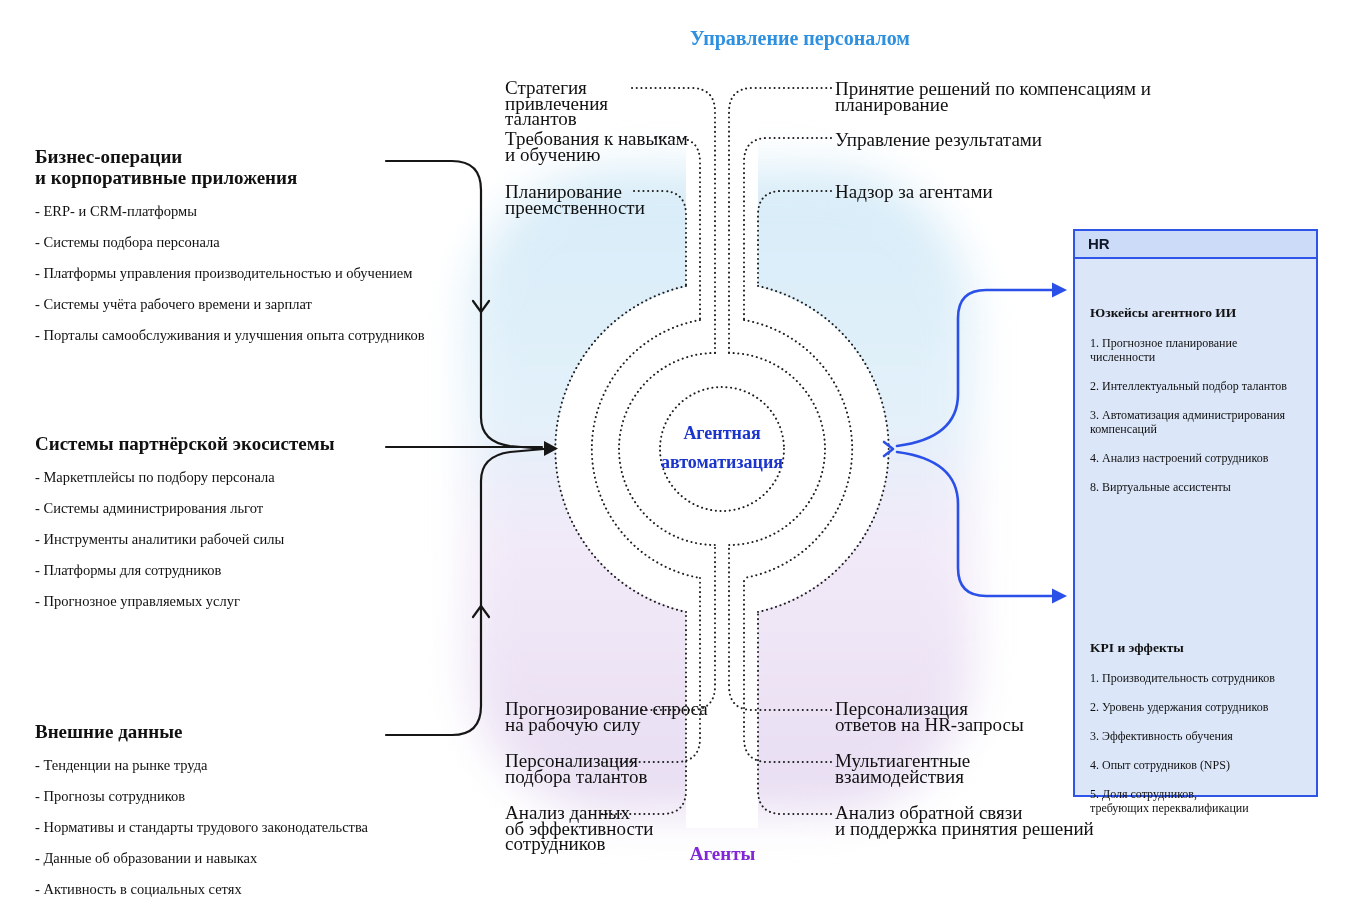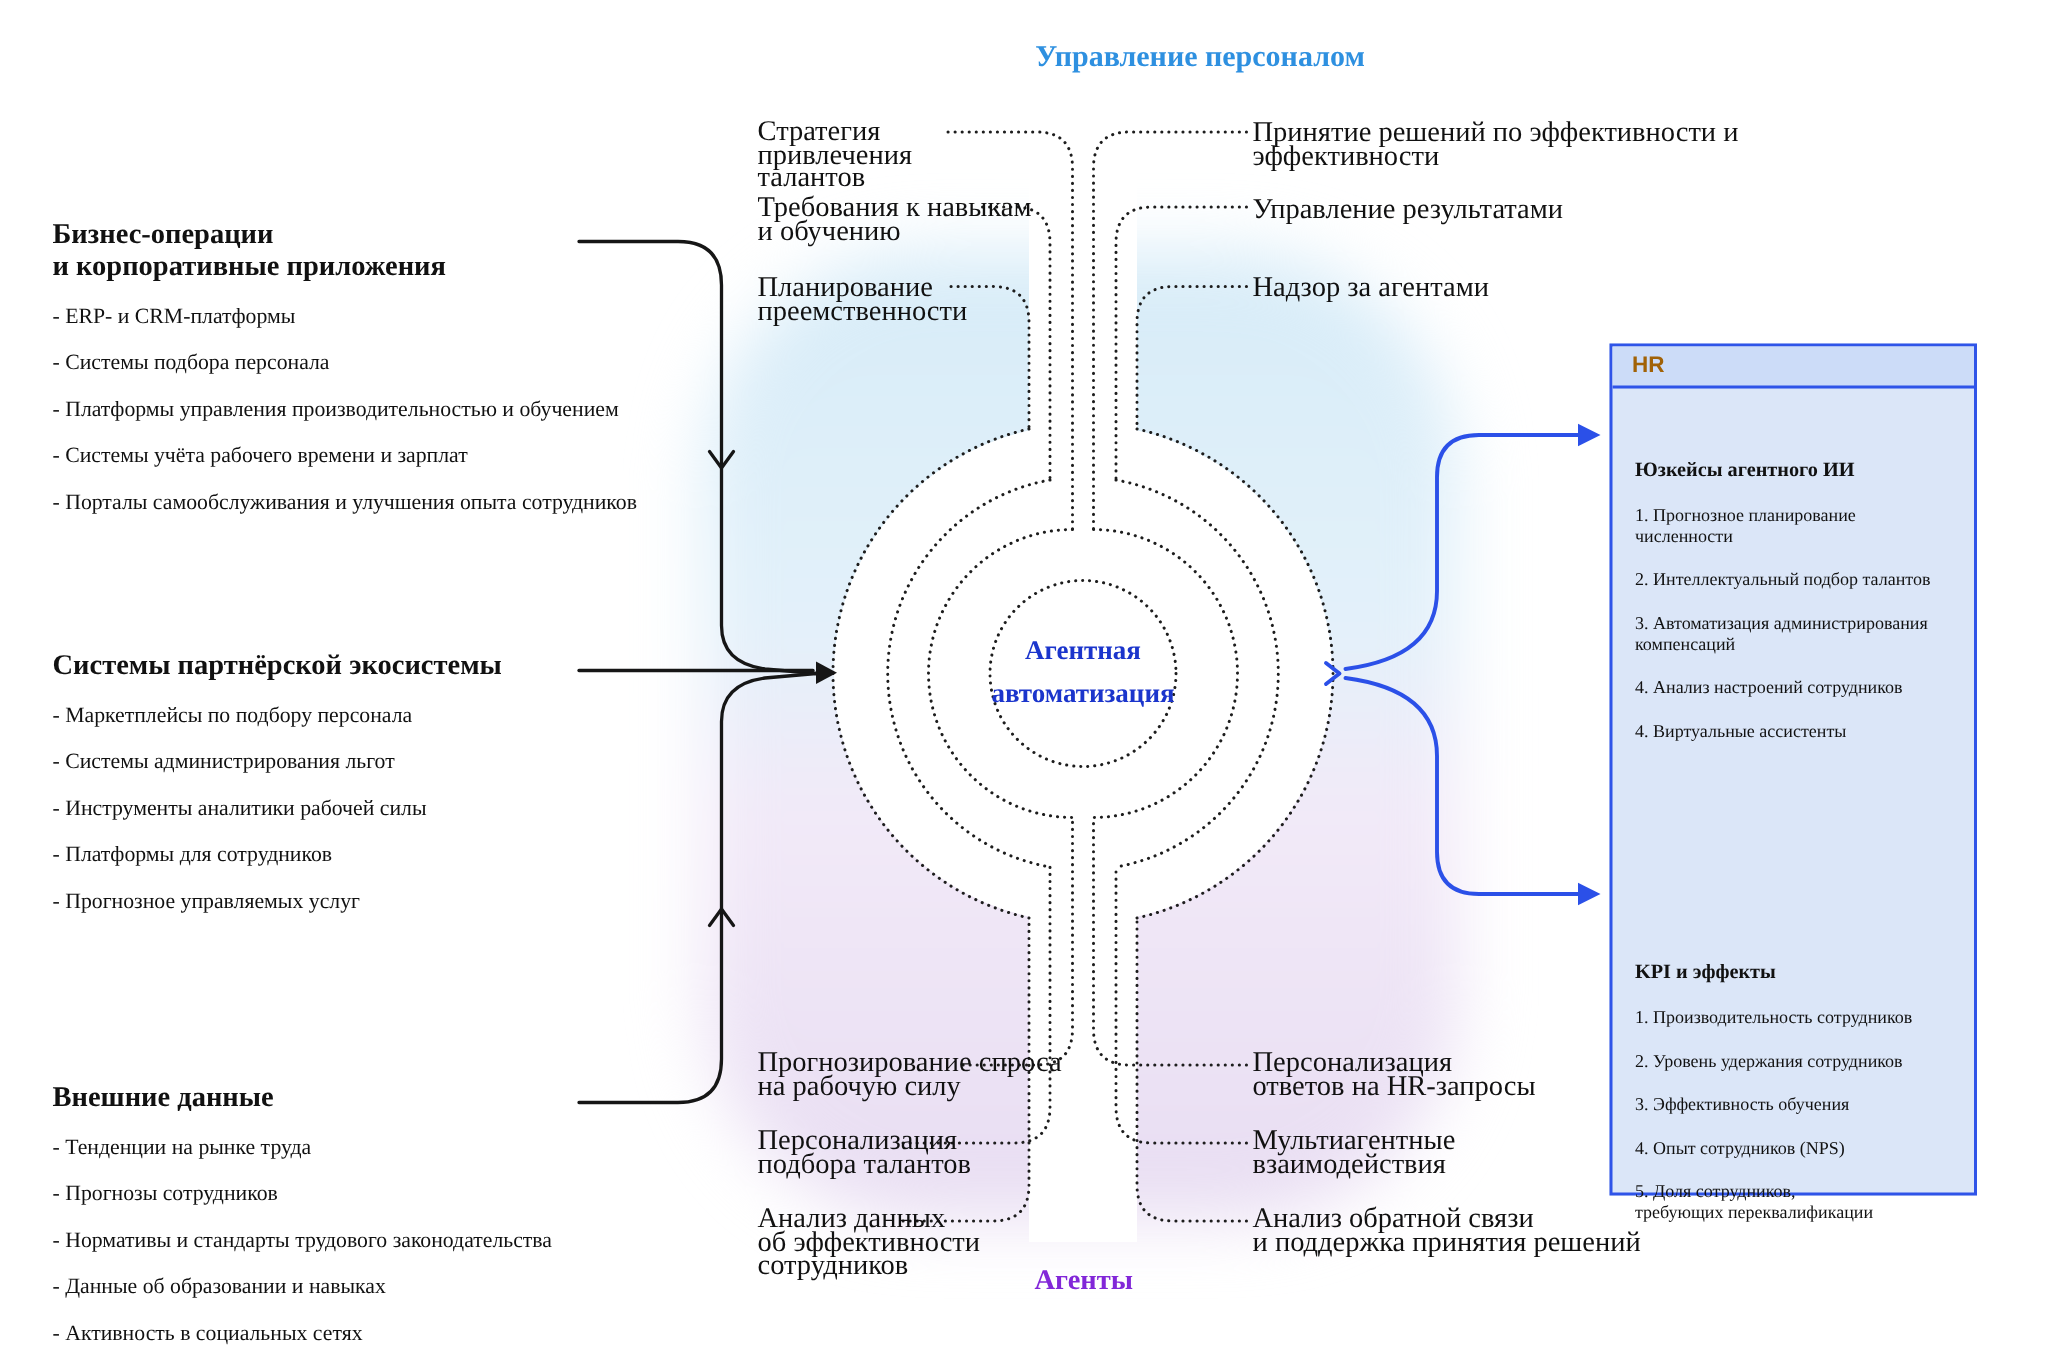--- a/index.html
+++ b/index.html
@@ -43,21 +43,21 @@
   .co-right{left:835px;width:360px;}
 
   .hr-box{
     left:1073px;top:229px;width:245px;height:568px;box-sizing:border-box;
     border:2px solid #2f54e8;background:#dbe6f8;
   }
   .hr-head{
     height:28px;box-sizing:border-box;background:#ccdcf8;
     border-bottom:2px solid #2f54e8;
     font-family:"Liberation Sans", sans-serif;
-    font-weight:bold;font-size:15px;padding:4px 0 0 13px;color:#a16207;
+    font-weight:bold;font-size:15px;padding:4px 0 0 13px;color:#0f172a;
   }
   .hr-sec{left:15px;width:215px;margin-top:36px;}
   .hr-sec .heading{font-size:13.5px;font-weight:bold;}
   .hr-sec .item{font-size:12px;line-height:14px;margin-top:15px;}
   .hr-sec .list{margin-top:8px;}
 </style>
 </head>
 <body>
 
 <div class="abs glow"></div>
@@ -156,21 +156,21 @@
 </div>
 
 <div class="abs callout co-left pre" style="top:80px;">Стратегия
 привлечения
 талантов</div>
 <div class="abs callout co-left-wide pre" style="top:131px;">Требования к навыкам
 и обучению</div>
 <div class="abs callout co-left pre" style="top:184px;">Планирование
 преемственности</div>
 
-<div class="abs callout co-right" style="top:81px;">Принятие решений по эффективности и эффективности</div>
+<div class="abs callout co-right" style="top:81px;">Принятие решений по компенсациям и планирование</div>
 <div class="abs callout co-right" style="top:132px;">Управление результатами</div>
 <div class="abs callout co-right" style="top:184px;">Надзор за агентами</div>
 
 <div class="abs callout co-left-wide pre" style="top:701px;">Прогнозирование спроса
 на рабочую силу</div>
 <div class="abs callout co-left-wide pre" style="top:753px;">Персонализация
 подбора талантов</div>
 <div class="abs callout co-left-wide pre" style="top:805px;">Анализ данных
 об эффективности сотрудников</div>
 
@@ -186,21 +186,21 @@
 
   <div class="abs hr-sec" style="top:38px;">
     <div class="heading">Юзкейсы агентного ИИ</div>
     <div class="list">
       <div class="item pre">1. Прогнозное планирование
 численности</div>
       <div class="item pre">2. Интеллектуальный подбор талантов</div>
       <div class="item pre">3. Автоматизация администрирования
 компенсаций</div>
       <div class="item pre">4. Анализ настроений сотрудников</div>
-      <div class="item pre">4. Виртуальные ассистенты</div>
+      <div class="item pre">8. Виртуальные ассистенты</div>
     </div>
   </div>
 
   <div class="abs hr-sec" style="top:373px;">
     <div class="heading">KPI и эффекты</div>
     <div class="list">
       <div class="item pre">1. Производительность сотрудников</div>
       <div class="item pre">2. Уровень удержания сотрудников</div>
       <div class="item pre">3. Эффективность обучения</div>
       <div class="item pre">4. Опыт сотрудников (NPS)</div>

